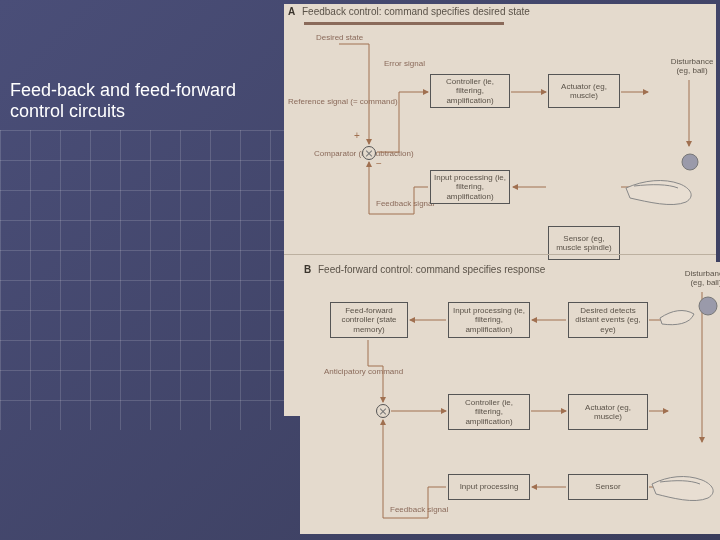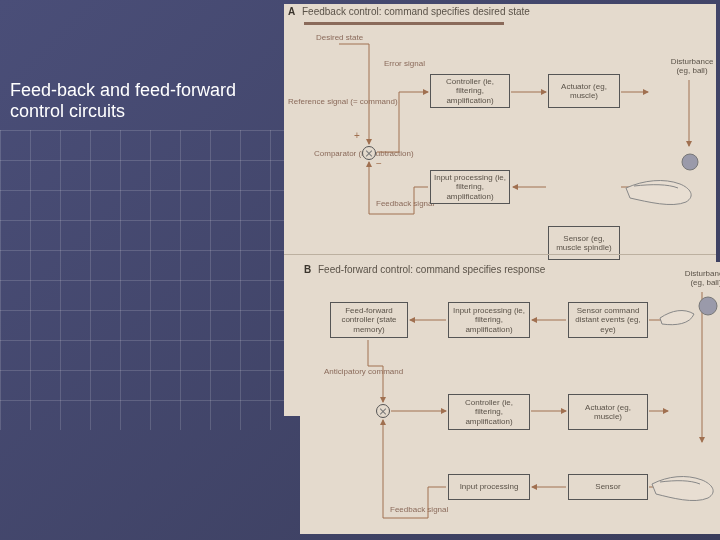--- a/index.html
+++ b/index.html
@@ -148,21 +148,21 @@
       <span class="ph-letter">B</span>
       <span>Feed-forward control: command specifies response</span>
     </div>
 
     <div class="box" style="left:30px; top:40px; width:78px; height:36px;">Feed-forward
 controller
 (state memory)</div>
     <div class="box" style="left:148px; top:40px; width:82px; height:36px;">Input processing
 (ie, filtering,
 amplification)</div>
-    <div class="box" style="left:268px; top:40px; width:80px; height:36px;">Sensor command
+    <div class="box" style="left:268px; top:40px; width:80px; height:36px;">Desired detects
 distant events
 (eg, eye)</div>
 
     <div class="label" style="left:24px; top:106px;">Anticipatory
 command</div>
 
     <div class="summing" style="left:76px; top:142px;"></div>
 
     <div class="box" style="left:148px; top:132px; width:82px; height:36px;">Controller
 (ie, filtering,

